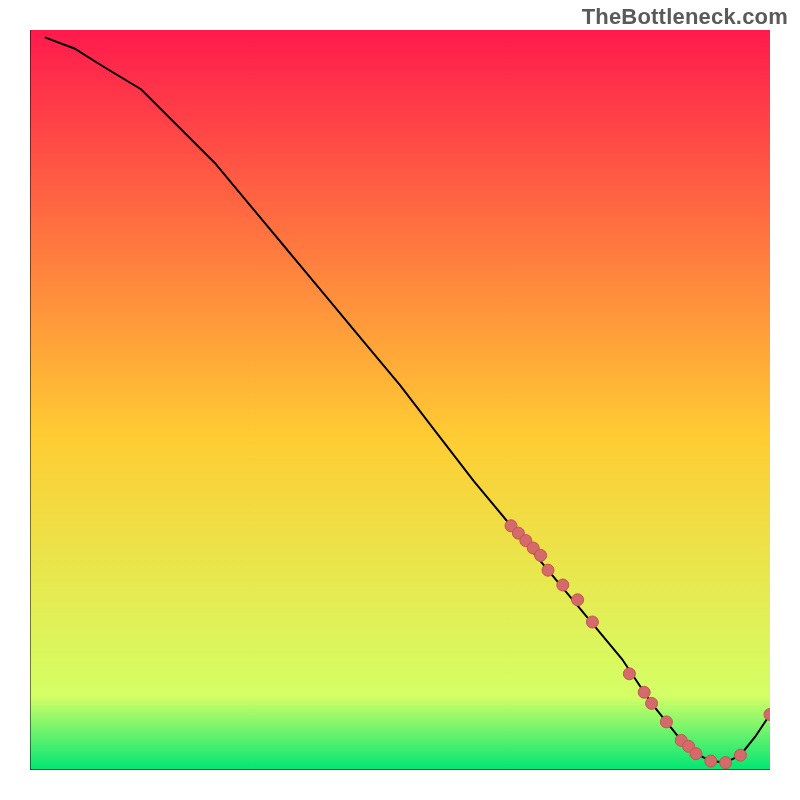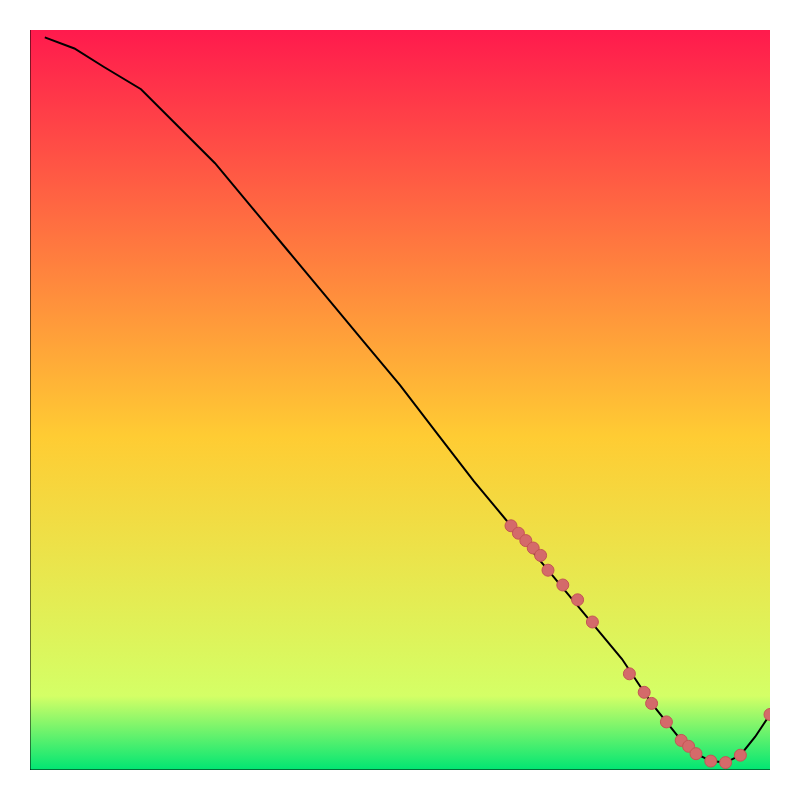--- a/index.html
+++ b/index.html
@@ -36,20 +36,21 @@
   }
   .axis-line {
     stroke: #000;
     stroke-width: 1;
   }
 </style>
 </head>
 <body>
 
 <div class="chart-wrap">
+  <div class="watermark">TheBottleneck.com</div>
 
   <svg class="plot" viewBox="0 0 740 740">
     <defs>
       <linearGradient id="bg-grad" x1="0" y1="0" x2="0" y2="1">
         <stop id="g-top" offset="0%" stop-color="#ff1a4d"></stop>
         <stop id="g-mid1" offset="55%" stop-color="#ffcc33"></stop>
         <stop id="g-mid2" offset="90%" stop-color="#d4ff66"></stop>
         <stop id="g-bot" offset="100%" stop-color="#00e673"></stop>
       </linearGradient>
       <clipPath id="plot-clip">

